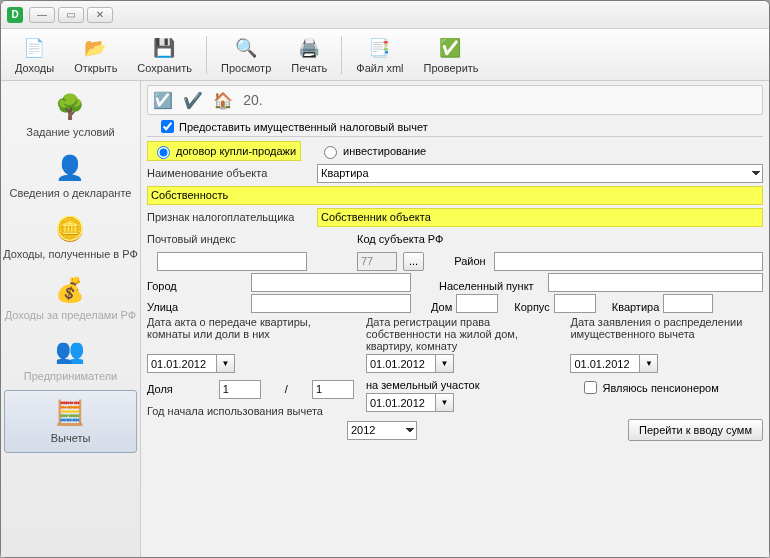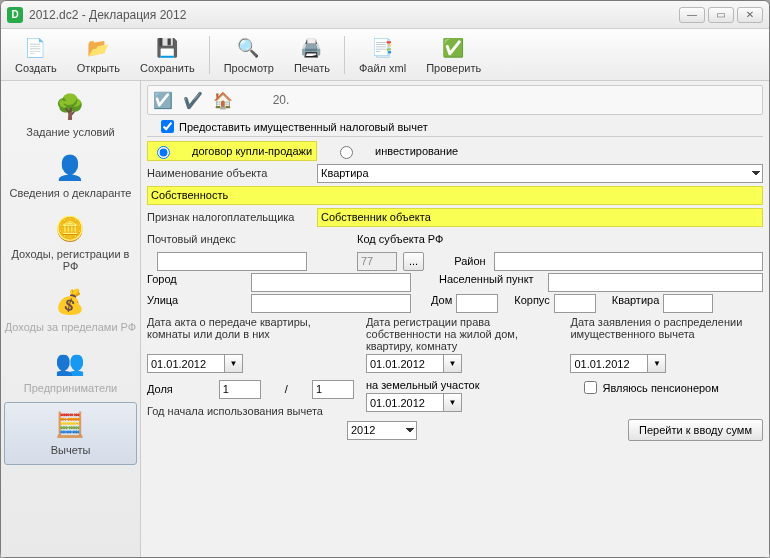--- a/index.html
+++ b/index.html
@@ -125,52 +125,51 @@
   select, input[type=text] {
     font: inherit;
     height:19px;border:1px solid #999;background:#fff;padding:0 3px;
   }
   select { appearance:none;-webkit-appearance:none;padding-right:16px;
     background-image: linear-gradient(45deg,transparent 50%,#333 50%),linear-gradient(-45deg,transparent 50%,#333 50%);
     background-position: right 6px center, right 2px center;
     background-size:4px 4px,4px 4px;background-repeat:no-repeat;
   }
   .wide { flex:1; }
-  .radio { display:flex;align-items:center;gap:19px;margin-right:18px; }
+  .radio { display:flex;align-items:center;gap:3px;margin-right:18px; }
   .smallbtn { height:19px;border:1px solid #999;background:linear-gradient(#fff,#e4e4e4);padding:0 5px;font:inherit;border-radius:2px; }
   .cols { display:flex;gap:12px;margin-top:3px; }
   .col { flex:1;display:flex;flex-direction:column;gap:2px; }
   .col .clbl { color:#333;min-height:36px; }
   .dateinp { display:flex;gap:0; }
-  .dateinp input { width:78px; }
+  .dateinp input { width:70px; }
   .dateinp button { width:18px;height:19px;border:1px solid #999;border-left:none;background:linear-gradient(#fff,#e4e4e4);font-size:8px;padding:0; }
   .gotobtn { height:22px;border:1px solid #999;background:linear-gradient(#fff,#e4e4e4);padding:0 10px;font:inherit;border-radius:2px; }
-  .addr-row { display:flex;align-items:flex-start;margin:2px 0;gap:4px; }
+  .addr-row { display:flex;align-items:flex-end;margin:2px 0;gap:4px; }
   .addr-row .albl { width:100px; }
   .addrfield { height:19px;border:1px solid #999;background:#fff; }
 </style>
 </head>
 <body>
 
 <div class="window">
   <div class="titlebar">
     <div class="appicon">D</div>
-    <div class="title">2012.dc2 - Декларация 2012</div>
     <div class="winbtns">
       <div class="winbtn">—</div>
       <div class="winbtn">▭</div>
       <div class="winbtn">✕</div>
     </div>
   </div>
 
 
   <div class="toolbar">
     <div class="tbtn">
       <div class="tico">📄</div>
-      <span>Создать</span>
+      <span>Доходы</span>
     </div>
     <div class="tbtn">
       <div class="tico">📂</div>
       <span>Открыть</span>
     </div>
     <div class="tbtn">
       <div class="tico">💾</div>
       <span>Сохранить</span>
     </div>
     <div class="tsep"></div>
@@ -198,42 +197,42 @@
       <div class="sitem">
         <div class="sico">🌳</div>
         <span>Задание условий</span>
       </div>
       <div class="sitem">
         <div class="sico">👤</div>
         <span>Сведения о декларанте</span>
       </div>
       <div class="sitem">
         <div class="sico">🪙</div>
-        <span>Доходы, регистрации в РФ</span>
+        <span>Доходы, полученные в РФ</span>
       </div>
       <div class="sitem disabled">
         <div class="sico">💰</div>
         <span>Доходы за пределами РФ</span>
       </div>
       <div class="sitem disabled">
         <div class="sico">👥</div>
         <span>Предприниматели</span>
       </div>
       <div class="sitem active">
         <div class="sico">🧮</div>
         <span>Вычеты</span>
       </div>
     </div>
 
     <div class="main">
       <div class="sectoolbar">
         <div class="sbtn">☑️</div>
         <div class="sbtn">✔️</div>
         <div class="sbtn">🏠</div>
-        <div class="sbtn" style="font-size:12px;color:#666;margin-left:28px;">20.</div>
+        <div class="sbtn" style="font-size:14px;color:#666;">20.</div>
       </div>
 
       <div class="chkrow">
         <input type="checkbox" checked="" style="">
         <span>Предоставить имущественный налоговый вычет</span>
       </div>
 
       <div class="group">
 
         <div class="row">

